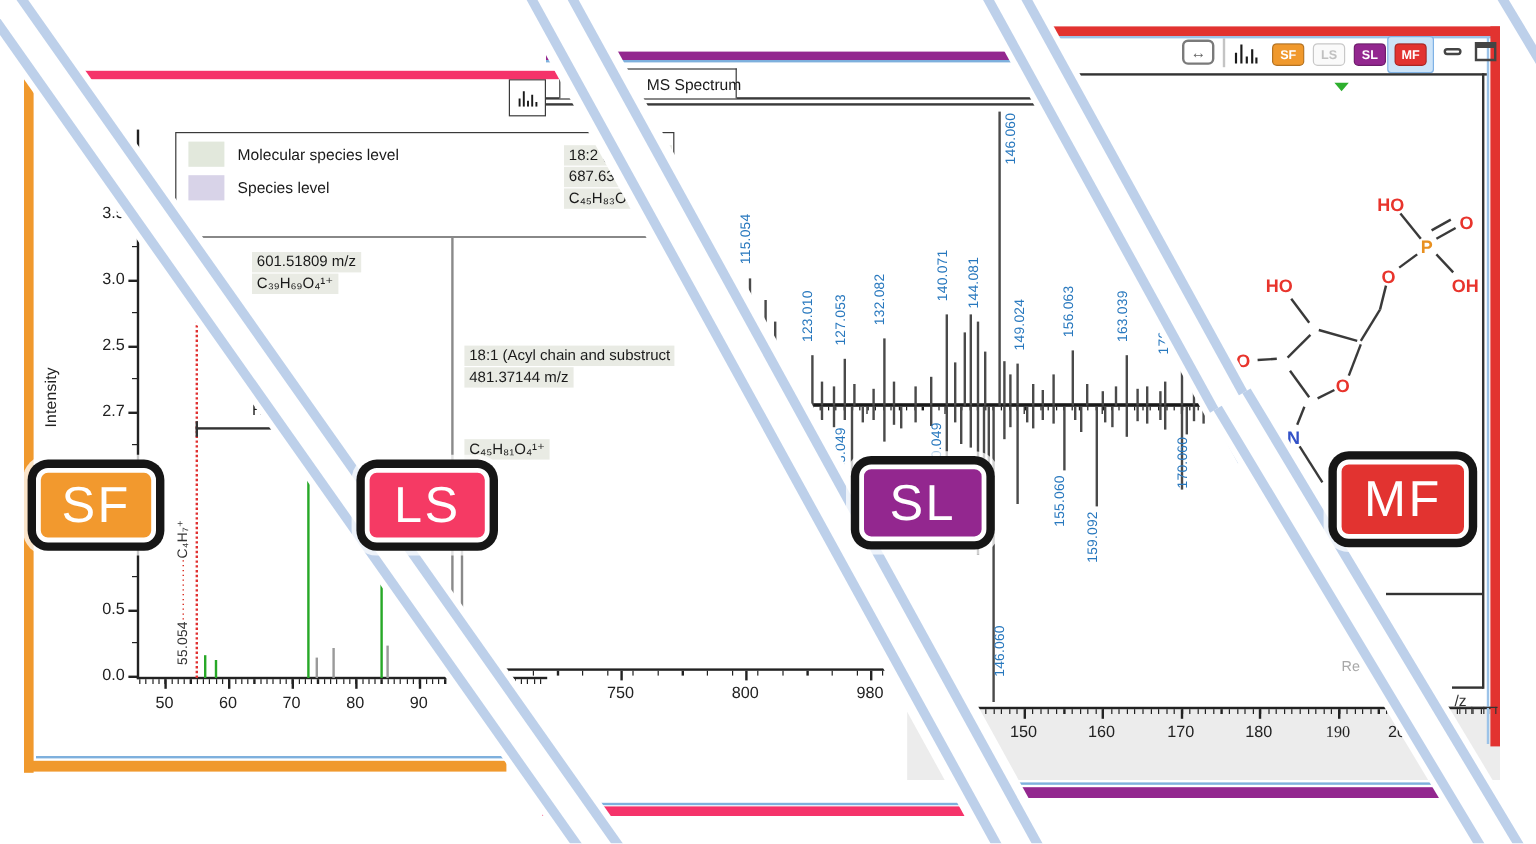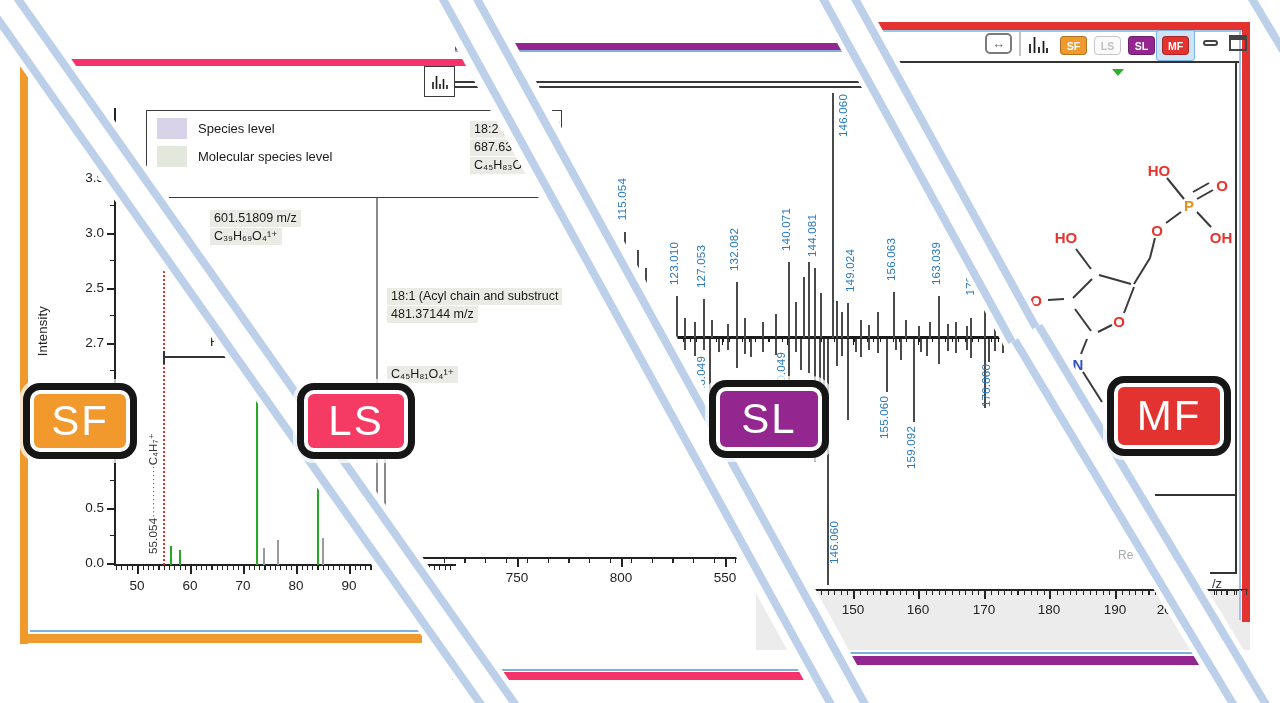--- a/index.html
+++ b/index.html
@@ -149,26 +149,26 @@
       <div class="abs" style="left: 296px; top: 566px; width: 1.6px; height: 8px; background: rgb(34, 34, 34);"></div>
       <div class="abs" style="left: 280px; top: 578px; width: 32px; text-align: center; font-size: 13.5px; color: rgb(34, 34, 34);">80</div>
       <div class="abs" style="left: 349px; top: 566px; width: 1.6px; height: 8px; background: rgb(34, 34, 34);"></div>
       <div class="abs" style="left: 333px; top: 578px; width: 32px; text-align: center; font-size: 13.5px; color: rgb(34, 34, 34);">90</div>
       <div class="abs" style="left: 402px; top: 566px; width: 1.6px; height: 8px; background: rgb(34, 34, 34);"></div>
       <div class="abs" style="left: 386px; top: 578px; width: 32px; text-align: center; font-size: 13.5px; color: rgb(34, 34, 34);">100</div>
     </div>
 
   <div class="abs" style="left:146px;top:110px;width:416px;height:88px;border:1.4px solid #3a3a3a;background:#fff;box-sizing:border-box">
     <div class="legend-row">
+      <div class="legend-sw" style="background:#e2e8dc"></div>
+      <div class="legend-tx">Molecular species level</div>
+    </div>
+    <div class="legend-row">
       <div class="legend-sw" style="background:#d8d3e8"></div>
       <div class="legend-tx">Species level</div>
-    </div>
-    <div class="legend-row">
-      <div class="legend-sw" style="background:#e2e8dc"></div>
-      <div class="legend-tx">Molecular species level</div>
     </div>
   </div>
 
   <div class="abs" style="left:163px;top:247px;width:0;height:318px;border-left:2px dotted #e03030"></div>
   <div class="vlab" style="left:147px;top:433px;color:#333">
     <span>55.054</span><span style="color:#d93025">·············</span><span>C₄H₇⁺</span>
   </div>
   <div class="abs" style="left:163px;top:351px;width:1.5px;height:13px;background:#333"></div>
   <div class="abs" style="left:163px;top:356px;width:78px;height:1.5px;background:#333"></div>
   <div class="abs" style="left:210px;top:334px;font-size:13px;color:#222">H</div>
@@ -205,21 +205,21 @@
       <div class="abs" style="left: 714px; top: 559px; width: 1.2px; height: 4px; background: rgb(34, 34, 34);"></div>
       <div class="abs" style="left: 734.8px; top: 559px; width: 1.2px; height: 4px; background: rgb(34, 34, 34);"></div>
       <div class="abs" style="left: 755.6px; top: 559px; width: 1.2px; height: 4px; background: rgb(34, 34, 34);"></div>
       <div class="abs" style="left: 413px; top: 559px; width: 1.6px; height: 8px; background: rgb(34, 34, 34);"></div>
       <div class="abs" style="left: 396px; top: 570px; width: 34px; text-align: center; font-size: 13.5px; color: rgb(34, 34, 34);">700</div>
       <div class="abs" style="left: 517px; top: 559px; width: 1.6px; height: 8px; background: rgb(34, 34, 34);"></div>
       <div class="abs" style="left: 500px; top: 570px; width: 34px; text-align: center; font-size: 13.5px; color: rgb(34, 34, 34);">750</div>
       <div class="abs" style="left: 621px; top: 559px; width: 1.6px; height: 8px; background: rgb(34, 34, 34);"></div>
       <div class="abs" style="left: 604px; top: 570px; width: 34px; text-align: center; font-size: 13.5px; color: rgb(34, 34, 34);">800</div>
       <div class="abs" style="left: 725px; top: 559px; width: 1.6px; height: 8px; background: rgb(34, 34, 34);"></div>
-      <div class="abs" style="left: 708px; top: 570px; width: 34px; text-align: center; font-size: 13.5px; color: rgb(34, 34, 34);">550</div>
+      <div class="abs" style="left: 708px; top: 570px; width: 34px; text-align: center; font-size: 13.5px; color: rgb(34, 34, 34);">980</div>
     </div>
   <div id="ls-annotations" class="abs">
       <div class="abs" style="left: 470px; top: 121px;">
         <div class="annline" style="margin-bottom: 1px;">18:2 (Acyl chai</div>
         <div class="annline" style="margin-bottom: 1px;">687.63507 m/z</div>
         <div class="annline" style="margin-bottom: 1px;">C₄₅H₈₃O₄¹⁺</div>
       </div>
       <div class="abs" style="left: 210px; top: 210px;">
         <div class="annline" style="margin-bottom: 1px;">601.51809 m/z</div>
         <div class="annline" style="margin-bottom: 1px;">C₃₉H₆₉O₄¹⁺</div>
@@ -235,20 +235,23 @@
       <div class="abs" style="left: 384px; top: 445px; width: 2px; height: 113px; background: rgb(138, 138, 138);"></div>
     </div>
 
   <div class="abs" style="left:452px;top:669px;width:352px;height:1.5px;background:#7eb0dd"></div>
   <div class="abs" style="left:452px;top:672px;width:352px;height:8px;background:#f5336a"></div>
 
   <div class="abs" style="left:455px;top:43px;width:410px;height:7px;background:#93278f"></div>
   <div class="abs" style="left:455px;top:50px;width:410px;height:1.5px;background:#7eb0dd"></div>
   <div class="abs" style="left:455px;top:81px;width:412px;height:1.6px;background:#3a3a3a"></div>
   <div class="abs" style="left:455px;top:86px;width:412px;height:1.6px;background:#3a3a3a"></div>
+  <div class="abs" style="left:466px;top:57px;width:148px;height:25px;background:#fff;border:1.6px solid #3a3a3a;border-bottom:none;box-sizing:border-box;display:flex;align-items:center">
+    <span class="tabtxt" style="margin-left:72px">MS Spectrum</span>
+  </div>
 
   <div class="abs" style="left:640px;top:336px;width:404px;height:2.5px;background:#1a1a1a"></div>
   <div id="sl-base-ticks" class="abs">
       <div class="abs" style="left: 644px; top: 338.5px; width: 1.1px; height: 3.5px; background: rgb(26, 26, 26);"></div>
       <div class="abs" style="left: 650.55px; top: 338.5px; width: 1.1px; height: 3.5px; background: rgb(26, 26, 26);"></div>
       <div class="abs" style="left: 657.1px; top: 338.5px; width: 1.1px; height: 3.5px; background: rgb(26, 26, 26);"></div>
       <div class="abs" style="left: 663.65px; top: 338.5px; width: 1.1px; height: 3.5px; background: rgb(26, 26, 26);"></div>
       <div class="abs" style="left: 670.2px; top: 338.5px; width: 1.1px; height: 3.5px; background: rgb(26, 26, 26);"></div>
       <div class="abs" style="left: 676.75px; top: 338.5px; width: 1.1px; height: 3.5px; background: rgb(26, 26, 26);"></div>
       <div class="abs" style="left: 683.3px; top: 338.5px; width: 1.1px; height: 3.5px; background: rgb(26, 26, 26);"></div>
@@ -502,21 +505,21 @@
       <div class="abs" style="left: 1240.15px; top: 591px; width: 1.1px; height: 4px; background: rgb(34, 34, 34);"></div>
       <div class="abs" style="left: 853px; top: 591px; width: 1.5px; height: 8px; background: rgb(34, 34, 34);"></div>
       <div class="abs" style="left: 836px; top: 602px; width: 34px; text-align: center; font-size: 13.5px; color: rgb(34, 34, 34);">150</div>
       <div class="abs" style="left: 918px; top: 591px; width: 1.5px; height: 8px; background: rgb(34, 34, 34);"></div>
       <div class="abs" style="left: 901px; top: 602px; width: 34px; text-align: center; font-size: 13.5px; color: rgb(34, 34, 34);">160</div>
       <div class="abs" style="left: 984px; top: 591px; width: 1.5px; height: 8px; background: rgb(34, 34, 34);"></div>
       <div class="abs" style="left: 967px; top: 602px; width: 34px; text-align: center; font-size: 13.5px; color: rgb(34, 34, 34);">170</div>
       <div class="abs" style="left: 1049px; top: 591px; width: 1.5px; height: 8px; background: rgb(34, 34, 34);"></div>
       <div class="abs" style="left: 1032px; top: 602px; width: 34px; text-align: center; font-size: 13.5px; color: rgb(34, 34, 34);">180</div>
       <div class="abs" style="left: 1115px; top: 591px; width: 1.5px; height: 8px; background: rgb(34, 34, 34);"></div>
-      <div class="abs" style="left: 1098px; top: 602px; width: 34px; text-align: center; font-size: 13.5px; color: rgb(34, 34, 34);">190</div>
+      <div class="abs" style="left: 1098px; top: 602px; width: 34px; text-align: center; font-size: 13.5px; color: rgb(34, 34, 34); font-family: Liberation Serif, serif;">190</div>
       <div class="abs" style="left: 1168px; top: 591px; width: 1.5px; height: 8px; background: rgb(34, 34, 34);"></div>
       <div class="abs" style="left: 1151px; top: 602px; width: 34px; text-align: center; font-size: 13.5px; color: rgb(34, 34, 34);">200</div>
     </div>
   <div class="abs" style="left:840px;top:652px;width:405px;height:1.5px;background:#7eb0dd"></div>
   <div class="abs" style="left:840px;top:656px;width:405px;height:9px;background:#93278f"></div>
 
   <div class="abs" style="left:850px;top:22px;width:400px;height:8px;background:#e23330"></div>
   <div class="abs" style="left:850px;top:30px;width:400px;height:1.5px;background:#9cc3e8"></div>
   <div class="abs" style="left:1242px;top:22px;width:8px;height:600px;background:#e23330"></div>
   <div class="abs" style="left:1239px;top:30px;width:1.5px;height:590px;background:#9cc3e8"></div>

